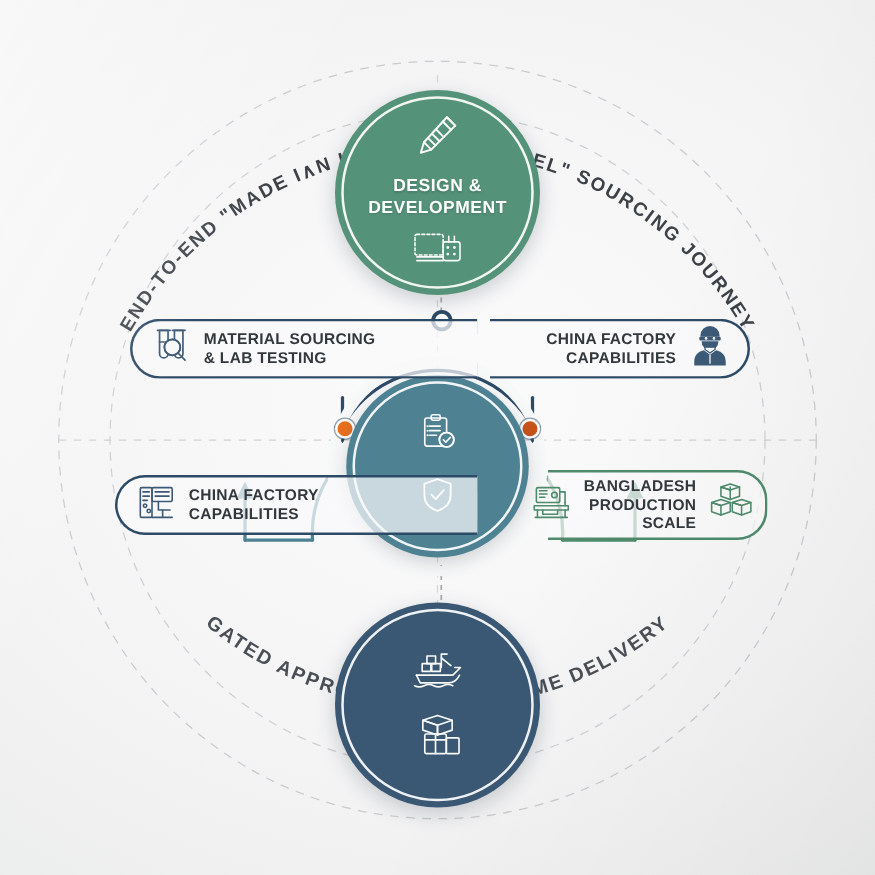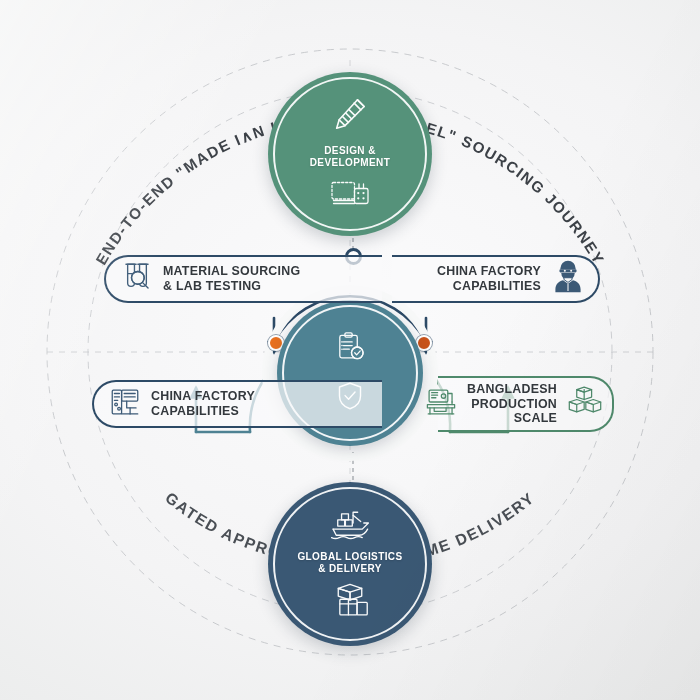--- a/index.html
+++ b/index.html
@@ -28,21 +28,21 @@
     color:#fff;text-align:center;
     box-shadow:0 5px 16px rgba(40,55,70,.22);
   }
   .node .ring{
     position:absolute;inset:5px;border-radius:50%;
     border:2.5px solid rgba(255,255,255,.92);
     pointer-events:none;
   }
   .node .label{
     position:relative;z-index:3;
-    font-size:10px;font-weight:700;letter-spacing:.4px;line-height:1.18;
+    font-size:14px;font-weight:700;letter-spacing:.4px;line-height:1.18;
     text-shadow:0 1px 2px rgba(0,0,0,.16);
     padding:0 12px;
   }
   .node .ico{position:relative;z-index:3;opacity:.97;}
   .node .ico.top{margin-bottom:7px;}
   .node .ico.bot{margin-top:7px;}
 
   #node-design{left:268px;top:72px;width:164px;height:164px;background:#55927a;}
   #node-center{left:277px;top:300px;width:146px;height:146px;background:#4e8293;
     box-shadow:0 4px 14px rgba(40,55,70,.20);}
@@ -225,22 +225,20 @@
         <path d="M8 30 h38 l8 -8 h-6"></path>
         <path d="M8 30 L12 38 h30 c5 0 9 -4 11 -8"></path>
         <rect x="14" y="18" width="9" height="8"></rect>
         <rect x="24" y="18" width="9" height="8"></rect>
         <rect x="19" y="10" width="9" height="8"></rect>
         <path d="M34 22 L34 8 L40 8"></path>
         <path d="M34 12 L44 20"></path>
         <path d="M6 41 q5 2.5 10 0 q5 -2.5 10 0 q5 2.5 10 0 q5 -2.5 10 0"></path>
       </svg>
     </span>
-    <div class="label" style="white-space:pre-line;">GLOBAL LOGISTICS
-&amp; DELIVERY</div>
     <span class="ico bot">
       <svg width="40" height="36" viewBox="0 0 50 46" fill="none" stroke="#ffffff" stroke-width="1.7" stroke-linecap="round" stroke-linejoin="round">
         <path d="M10 8 L25 3 L40 8 L25 13 Z"></path>
         <path d="M10 8 v10 l15 5 v-10 Z"></path>
         <path d="M40 8 v10 l-15 5 v-10"></path>
         <rect x="12" y="22" width="22" height="20" rx="1.5"></rect>
         <path d="M12 28 h22"></path>
         <path d="M23 22 v20"></path>
         <rect x="34" y="26" width="13" height="16" rx="1.2"></rect>
       </svg>

